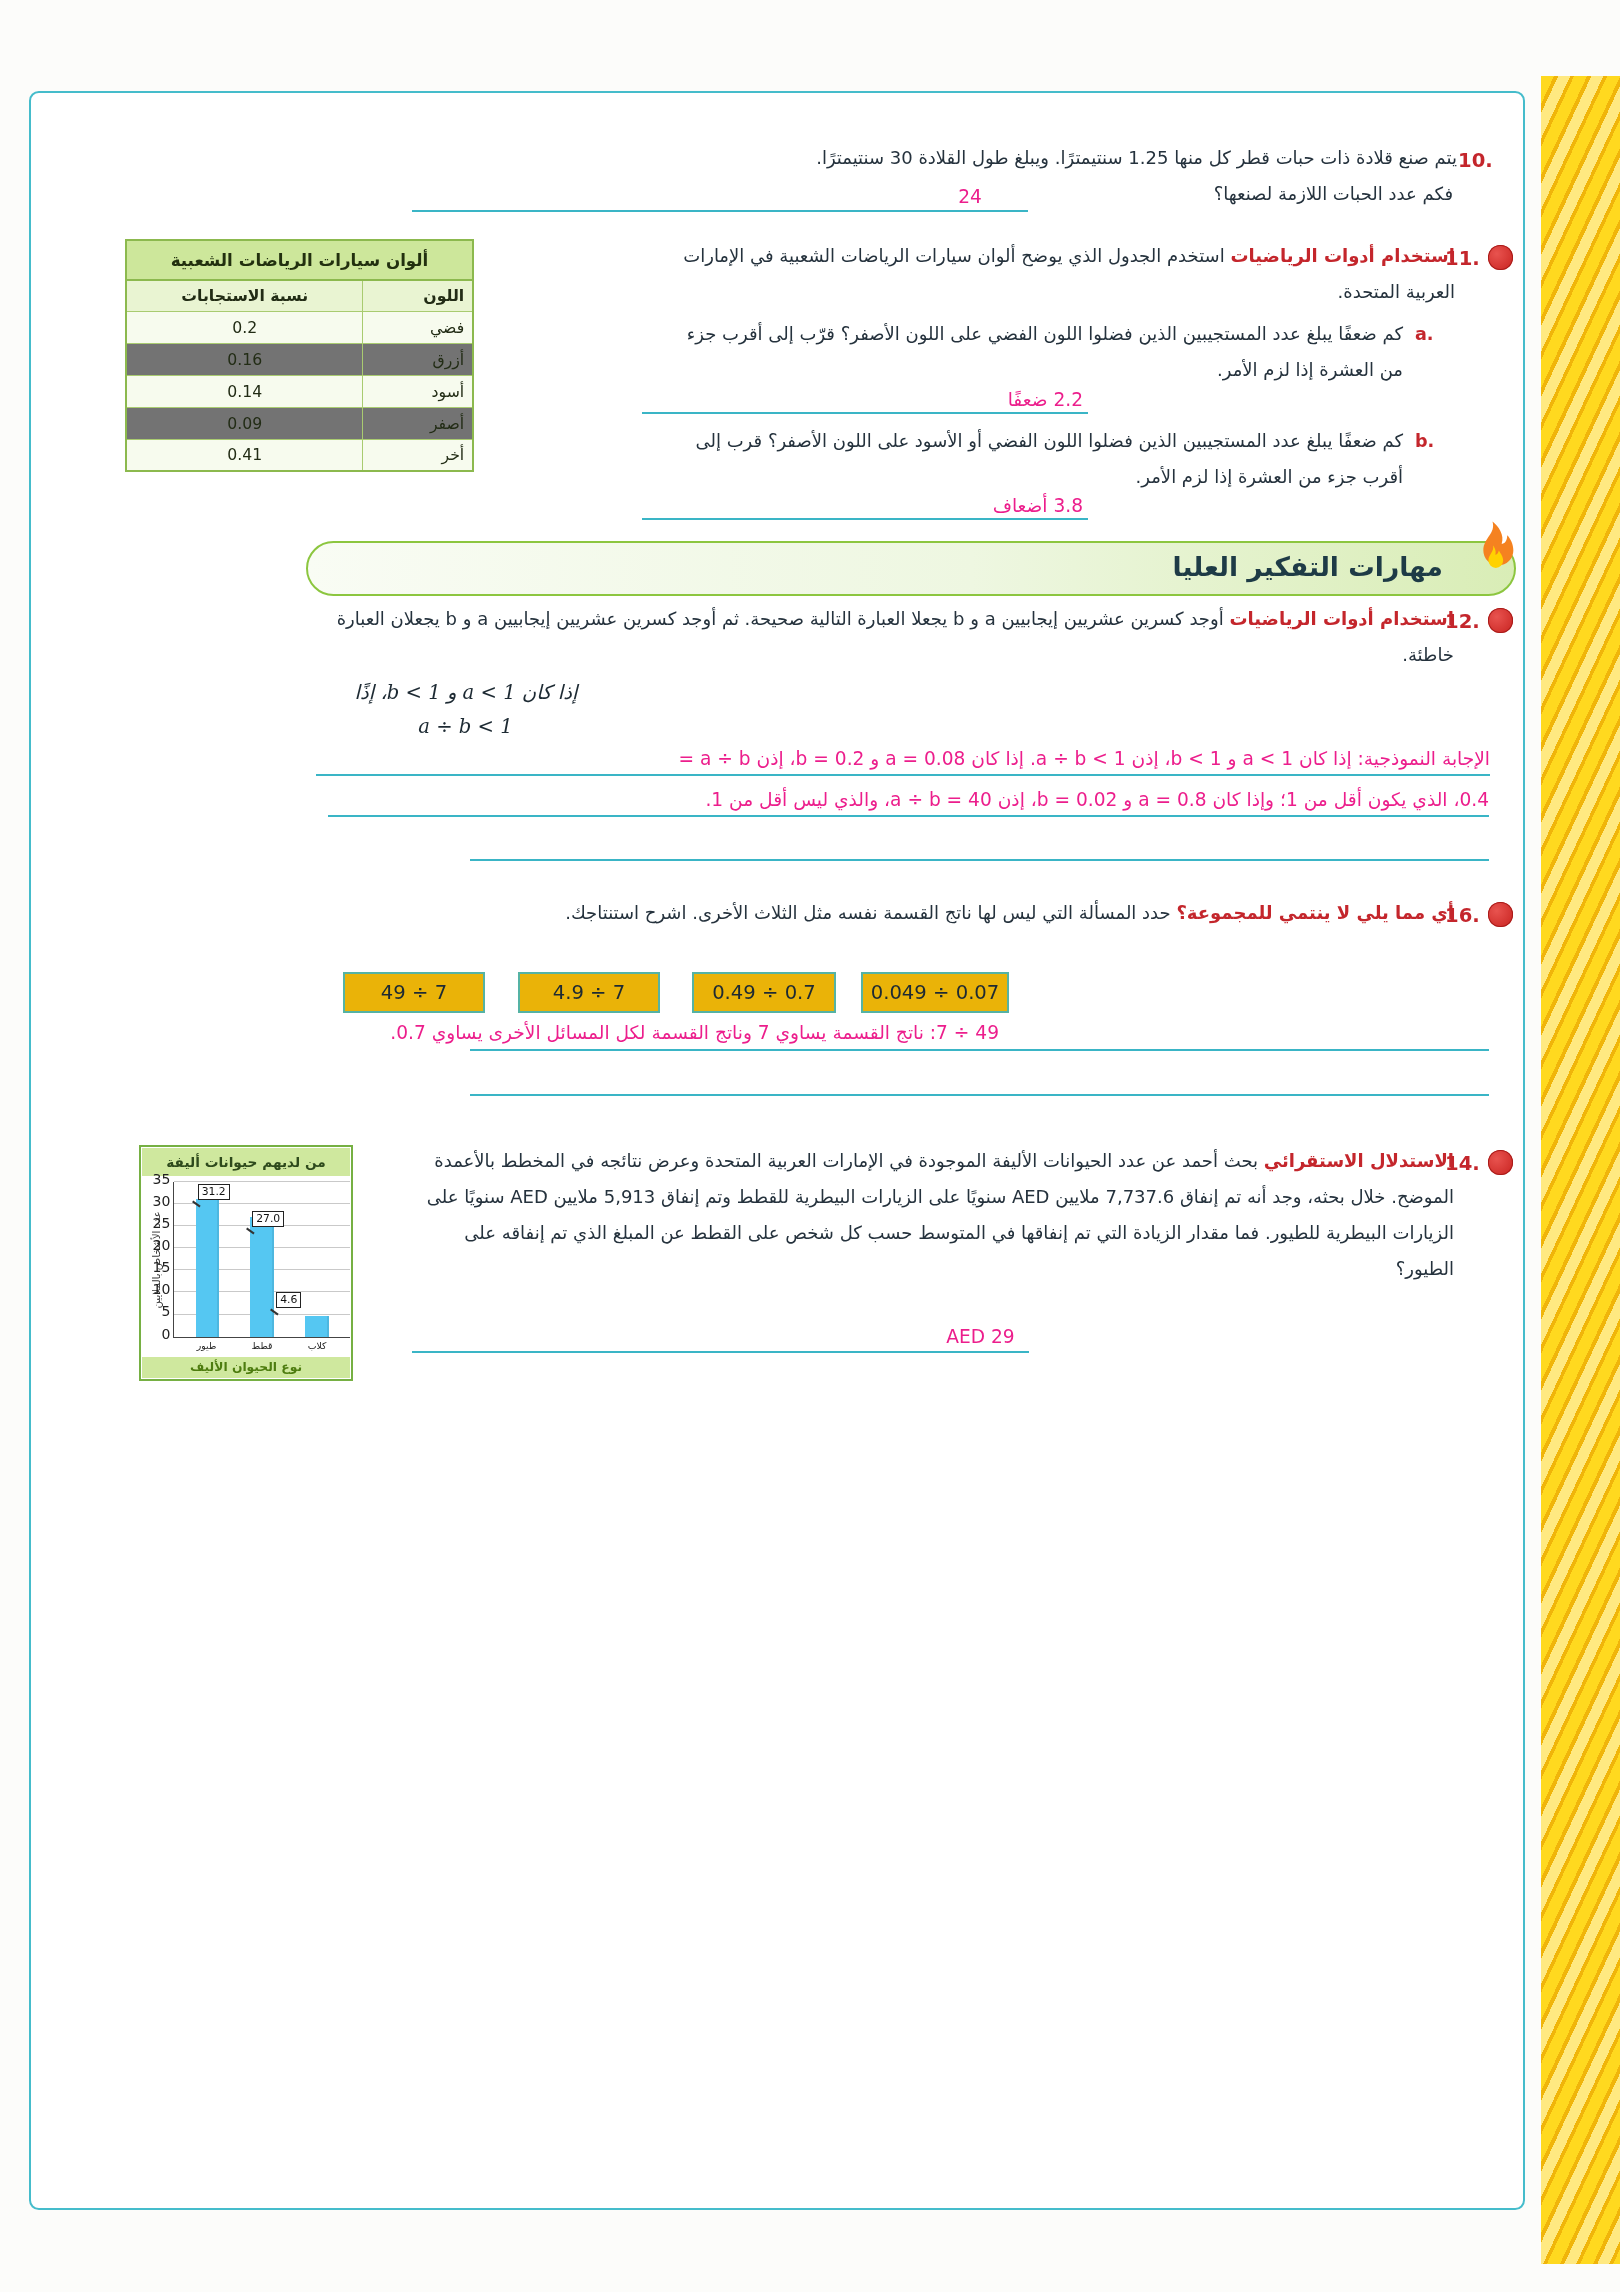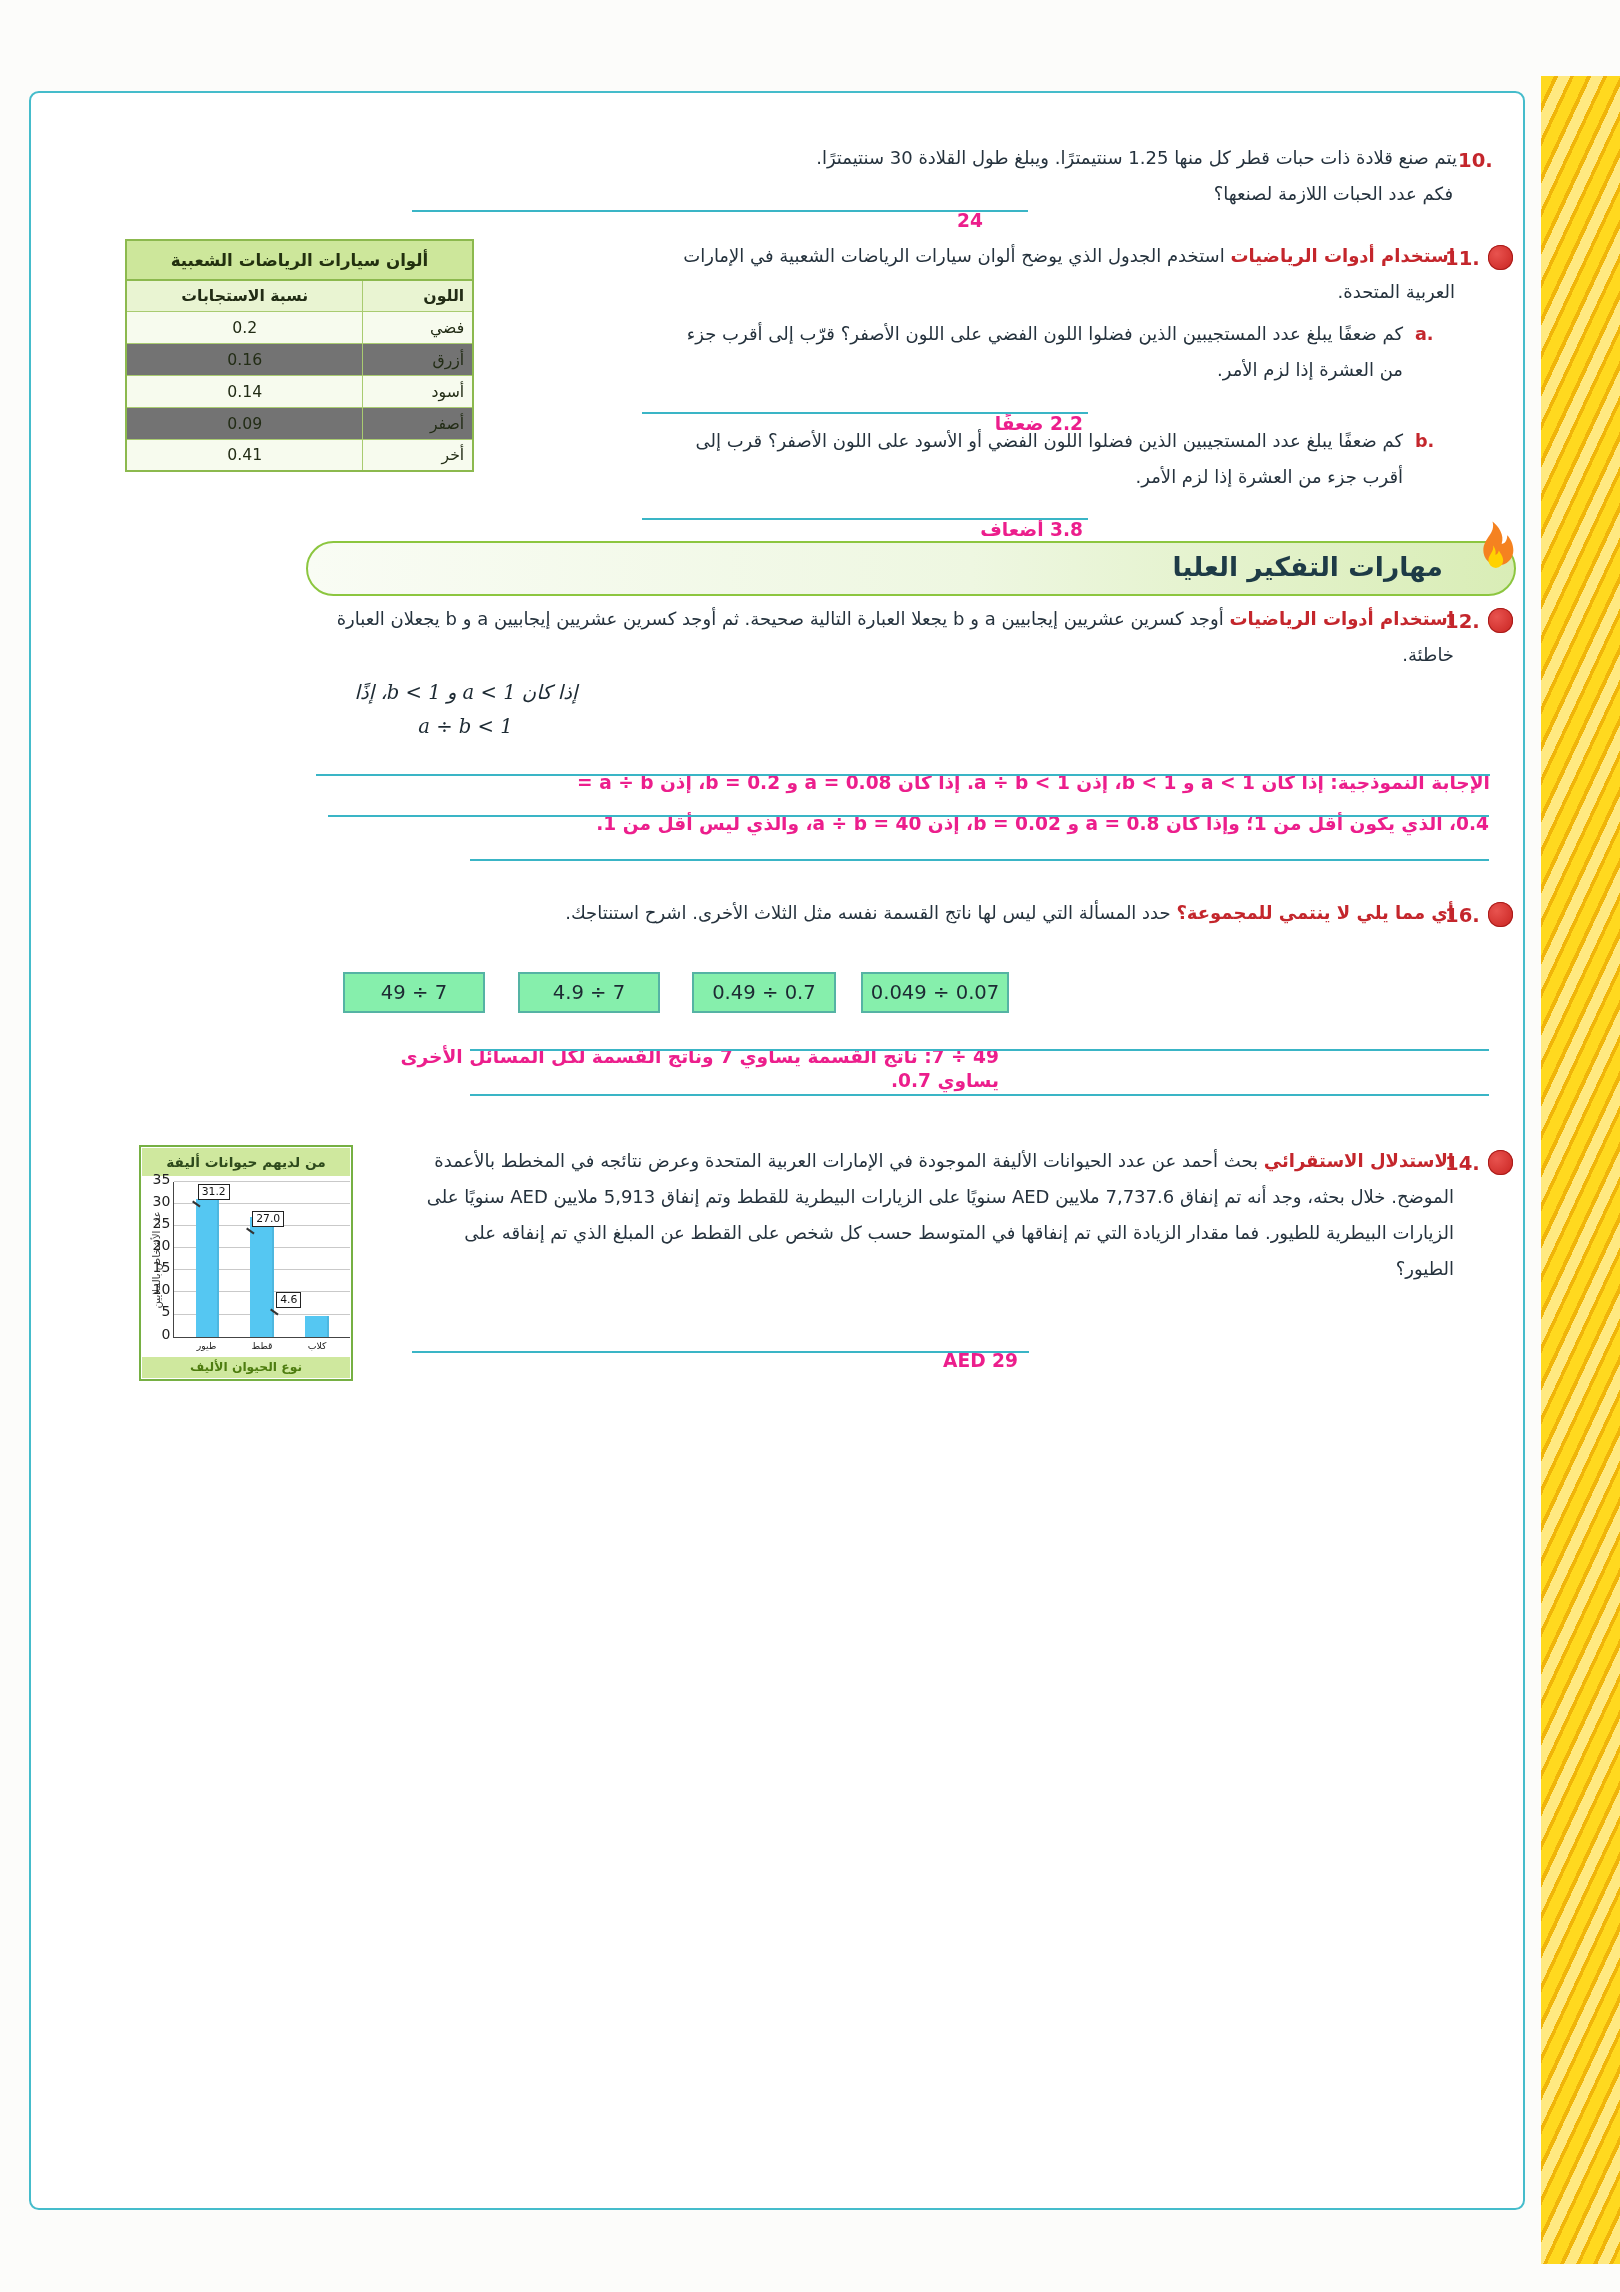--- a/index.html
+++ b/index.html
@@ -11,21 +11,21 @@
 
   .page-frame{position:absolute;left:29px;top:91px;width:1492px;height:2115px;
     border:2.9px solid #45bccb;border-radius:9.8px;background:#ffffff;}
 
   .qnum{position:absolute;font-weight:bold;color:#c4262c;font-size:19.6px;}
   .q-icon{position:absolute;width:24.5px;height:24.5px;border-radius:50%;
     background:radial-gradient(circle at 35% 35%, #e8534f, #c8221f);box-shadow:0 0 0 1px #a81b19 inset;}
   .qtext{position:absolute;direction:rtl;text-align:right;font-size:18px;line-height:36px;color:#25323d;}
   .lead{color:#c4262c;font-weight:bold;}
   .sub-label{position:absolute;color:#c4262c;font-weight:bold;font-size:17.6px;line-height:36px;}
-  .answer{position:absolute;direction:rtl;color:#ec1e8c;font-weight:bold;font-size:18.6px;line-height:23.5px;margin-top:24px;}
+  .answer{position:absolute;direction:rtl;color:#ec1e8c;font-weight:normal;font-size:18.6px;line-height:23.5px;}
   .ans-line{position:absolute;height:0;border-bottom:2.9px solid #3ab5c6;}
 
   
   .ctable{position:absolute;direction:rtl;border:2px solid #8cb94e;background:#737373;font-size:15.7px;color:#222c15;}
   .ctable-title{background:#cde79b;color:#22300f;font-weight:bold;text-align:center;
     padding:8.8px 3.9px;border-bottom:2px solid #8cb94e;font-size:16.7px;}
   .ctable-row{display:flex;border-bottom:1px solid #a9cb70;}
   .ctable-row:last-child{border-bottom:none;}
   .ctable-head{background:#e9f4d2;font-weight:bold;}
   .cell{padding:5.9px 7.8px;}
@@ -35,21 +35,21 @@
 
   
   .hot-box{position:absolute;border:2.9px solid #8cc63f;border-radius:27.4px;
     background:linear-gradient(to left,#d9edb6,#eef7e1 45%,#f9fcf4);}
   .hot-title{direction:rtl;text-align:right;font-size:26.5px;font-weight:bold;color:#1e3b46;
     padding:7.8px 71px 0 0;}
   .flame{position:absolute;}
 
   
   .math{position:absolute;font-family:"DejaVu Serif", serif;font-style:italic;font-size:19.6px;color:#1d2a33;direction:rtl;text-align:center;}
-  .opt-box{position:absolute;height:37px;border:2px solid #55b3a4;background:#86efac;
+  .opt-box{position:absolute;height:37px;border:2px solid #55b3a4;background:#eab308;
     display:flex;align-items:center;justify-content:center;font-size:19.6px;color:#1d2a33;}
 
   
   .chart{position:absolute;left:139px;top:1145px;width:208px;border:2.9px solid #76b043;background:#fff;padding:1px;}
   .chart-title{background:#cfe89e;color:#2e4a1c;font-weight:bold;font-size:13.7px;text-align:center;
     padding:5.9px 2px;margin-bottom:5.9px;direction:rtl;}
   .chart-mid{position:relative;display:flex;padding-left:13.7px;}
   .chart-ylabel{position:absolute;left:-59px;top:71px;width:147px;height:13.7px;transform:rotate(-90deg);
     font-size:10.3px;color:#333;text-align:center;direction:rtl;}
   .yaxis{position:relative;width:17.6px;height:155px;}

